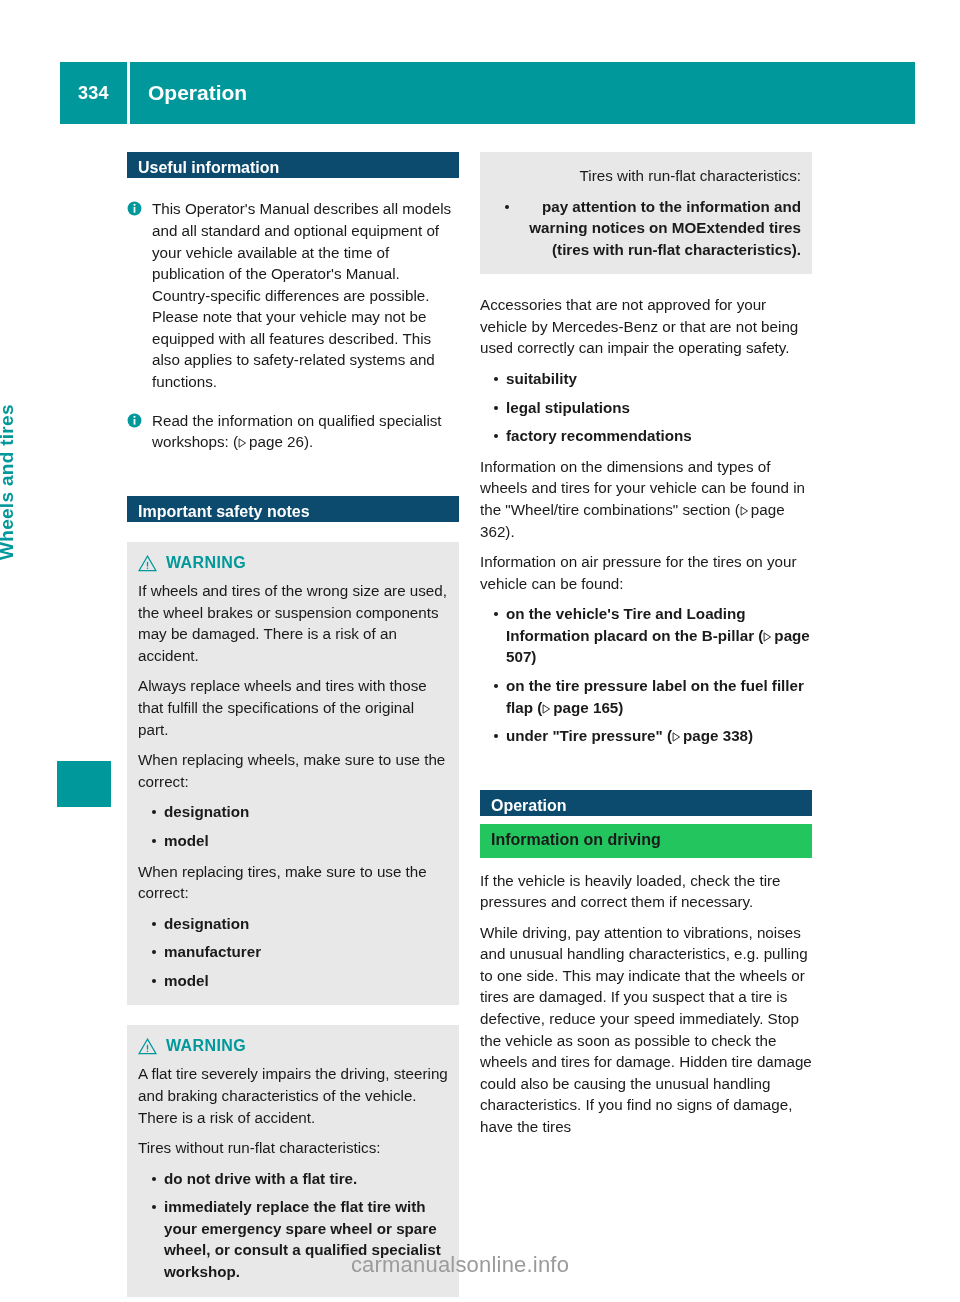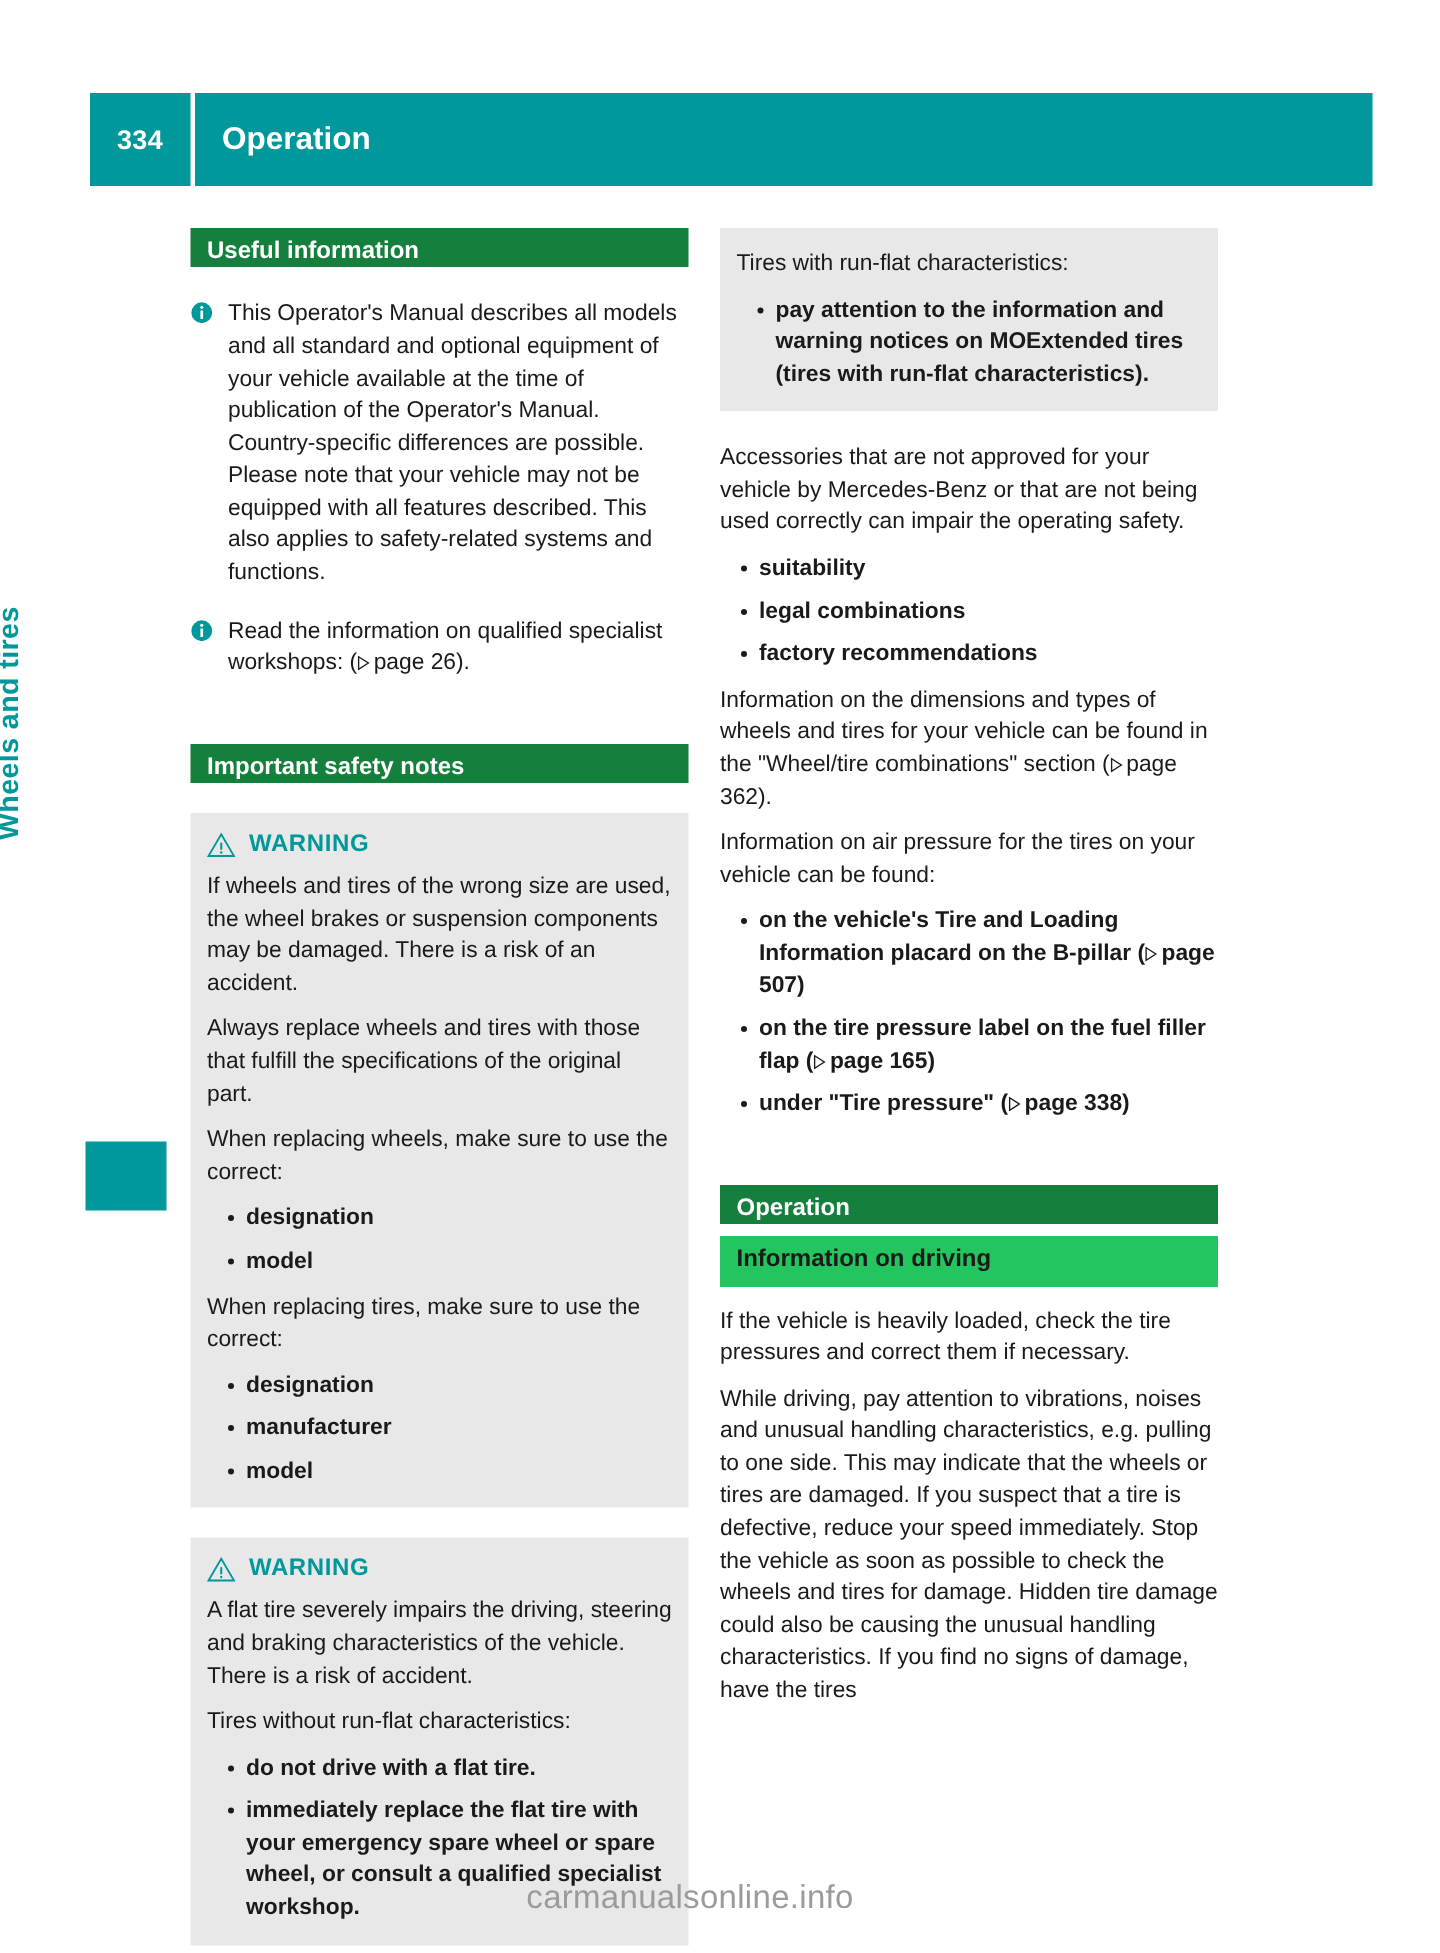--- a/index.html
+++ b/index.html
@@ -83,21 +83,21 @@
   }
   #col-right {
     position: absolute;
     left: 480px;
     top: 152px;
     width: 332px;
   }
 
   
   .section-head {
-    background: #15803d;
+    background: #0c4a6e;
     color: #ffffff;
     font-size: 16px;
     font-weight: bold;
     padding: 7px 10px 1px 11px;
     box-sizing: border-box;
     line-height: 1.15;
   }
   .sub-head {
     background: #22c55e;
     color: #1a1a1a;
@@ -107,20 +107,21 @@
     box-sizing: border-box;
     line-height: 1.15;
   }
   .gray-box {
     background: #e8e8e8;
     padding: 12px 11px 14px 11px;
     box-sizing: border-box;
   }
   .gray-box.continued {
     padding-top: 13px;
+    text-align: right;
   }
 
   p.para {
     margin: 0 0 9px 0;
     font-size: 15.2px;
     line-height: 1.42;
     color: #1a1a1a;
   }
   p.para:last-child { margin-bottom: 0; }
 
@@ -313,21 +314,21 @@
       <li>pay attention to the information and warning notices on MOExtended tires (tires with run-flat characteristics).</li>
     </ul>
   </div>
 
   <div class="spacer-md"></div>
 
   <p class="para">Accessories that are not approved for your vehicle by Mercedes-Benz or that are not being used correctly can impair the operating safety.</p>
 
   <ul class="bullets">
     <li>suitability</li>
-    <li>legal combinations</li>
+    <li>legal stipulations</li>
     <li>factory recommendations</li>
   </ul>
 
   <p class="para"><span>Information on the dimensions and types of wheels and tires for your vehicle can be found in the "Wheel/tire combinations" section (</span><svg class="ref-arrow" viewBox="0 0 10 11">
         <path d="M1.2 0.9 L8.4 5.5 L1.2 10.1 Z" fill="none" stroke="#1a1a1a" stroke-width="1"></path>
       </svg><span>page 362</span><span>).</span></p>
 
   <p class="para">Information on air pressure for the tires on your vehicle can be found:</p>
 
   <ul class="bullets">

